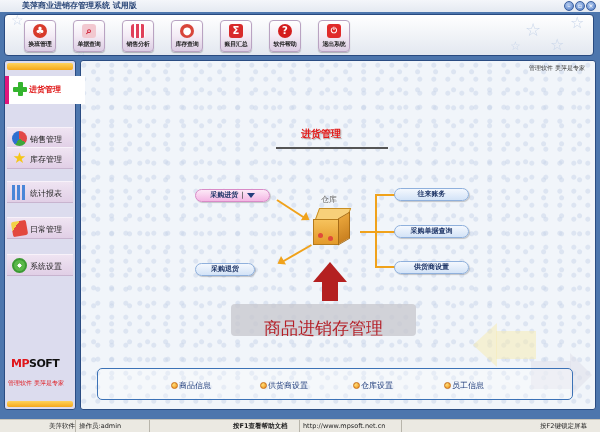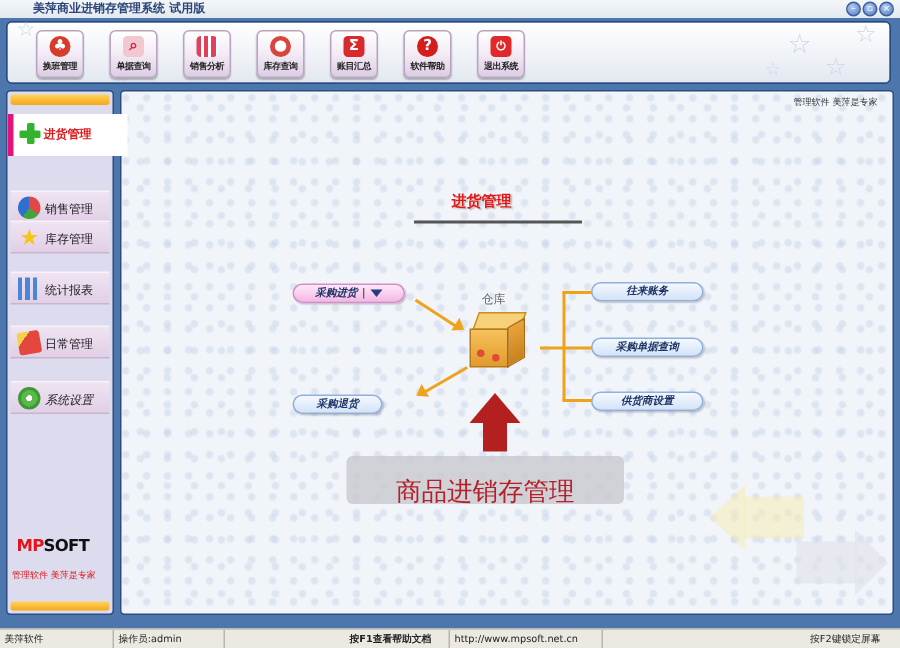--- a/index.html
+++ b/index.html
@@ -89,21 +89,21 @@
     border: 1px solid #2a4c82; border-radius: 3px;
   }
   .main-slogan { position: absolute; right: 10px; top: 3px; font-size: 6px; color: #333; }
   .section-title { position: absolute; left: 220px; top: 66px; font-size: 10px; font-weight: bold; color: #e01a1a; text-shadow: 0 0 2px #fff, 1px 1px 1px #999; }
   .section-line { position: absolute; left: 195px; top: 86px; width: 112px; height: 2px; background: #555; }
 
   .pill {
     position: absolute; height: 13px; border-radius: 7px;
     background: linear-gradient(#f4f8fe, #d3e3f7);
     border: 1px solid #8fb0dc; box-shadow: 1px 1px 1px rgba(0,0,0,0.2);
-    font-size: 7px; font-weight: bold; color: #1d3466; text-align: center; line-height: 11px; font-style: italic;
+    font-size: 7px; font-weight: bold; color: #1d3466; text-align: center; line-height: 11px;
   }
   .pill.pink { background: linear-gradient(#fde9f7, #f4b6e4); border-color: #d88bc7; }
   .pill .sep { color: #555; margin: 0 3px; }
   .pill .caret { display: inline-block; width: 0; height: 0; border-left: 4px solid transparent; border-right: 4px solid transparent; border-top: 5px solid #233e7c; vertical-align: middle; }
 
   .arrow-line { position: absolute; height: 2px; background: #f0a21b; transform-origin: left center; }
   .arrow-head { position: absolute; width: 0; height: 0; }
   .bracket-v { position: absolute; left: 294px; top: 133px; width: 2px; height: 73px; background: #f0a21b; }
   .bracket-h { position: absolute; height: 2px; background: #f0a21b; }
 
@@ -211,21 +211,21 @@
     <span class="lbl">库存管理</span>
   </div>
   <div class="sb-item" style="top:120px;">
     <span class="ico ico-bars"></span>
     <span class="lbl">统计报表</span>
   </div>
   <div class="sb-item" style="top:156px;text-align:right;">
     <span class="ico ico-brush"></span>
     <span class="lbl">日常管理</span>
   </div>
-  <div class="sb-item" style="top:193px;font-style:italic;">
+  <div class="sb-item" style="top:193px;">
     <span class="ico ico-gear"></span>
     <span class="lbl">系统设置</span>
   </div>
   <div class="sb-logo"><span class="red">MP</span><span>SOFT</span></div>
   <div class="sb-slogan">管理软件  美萍是专家</div>
   <div class="sb-bottom"></div>
 </div>
 
 <div class="main">
   <div class="main-slogan">管理软件  美萍是专家</div>
@@ -272,21 +272,27 @@
   <div class="up-arrow-head"></div>
   <div class="up-arrow-stem"></div>
 
   <div class="banner">商品进销存管理</div>
 
   <div class="ghost-arrow-l"></div>
   <div class="ghost-arrow-l-body"></div>
   <div class="ghost-arrow-r-body"></div>
   <div class="ghost-arrow-r"></div>
 
+  <div class="quick-box">
+    <span class="quick-link" style="left:73px;"><span class="bullet"></span><span>商品信息</span></span>
+    <span class="quick-link" style="left:162px;"><span class="bullet"></span><span>供货商设置</span></span>
+    <span class="quick-link" style="left:255px;"><span class="bullet"></span><span>仓库设置</span></span>
+    <span class="quick-link" style="left:346px;"><span class="bullet"></span><span>员工信息</span></span>
+  </div>
 </div>
 
 <div class="statusbar">
-  <div class="sb-cell" style="left:0;width:76px;">美萍软件</div>
+  <div class="sb-cell" style="left:0;width:76px;text-align:right;">美萍软件</div>
   <div class="sb-cell" style="left:76px;width:74px;">操作员:admin</div>
   <div class="sb-cell" style="left:230px;width:70px;font-weight:bold;">按F1查看帮助文档</div>
   <div class="sb-cell" style="left:300px;width:102px;">http://www.mpsoft.net.cn</div>
   <div class="sb-cell" style="left:524px;width:76px;text-align:center;border-right:none;">按F2键锁定屏幕</div>
 </div>
 
 </body></html>

